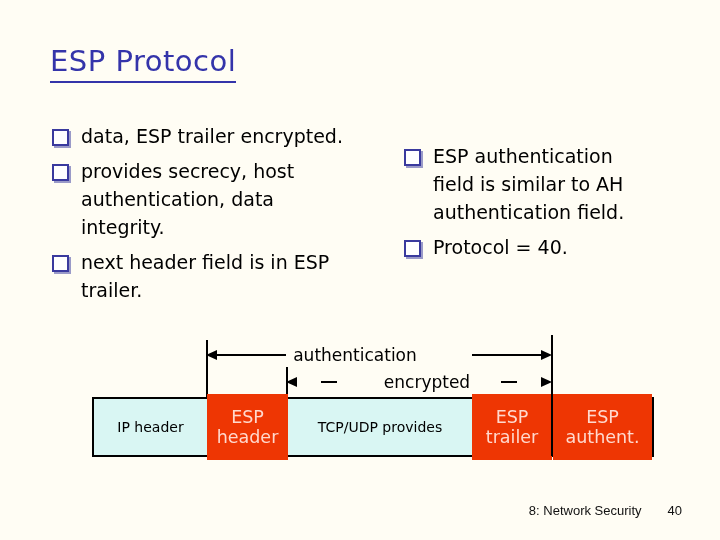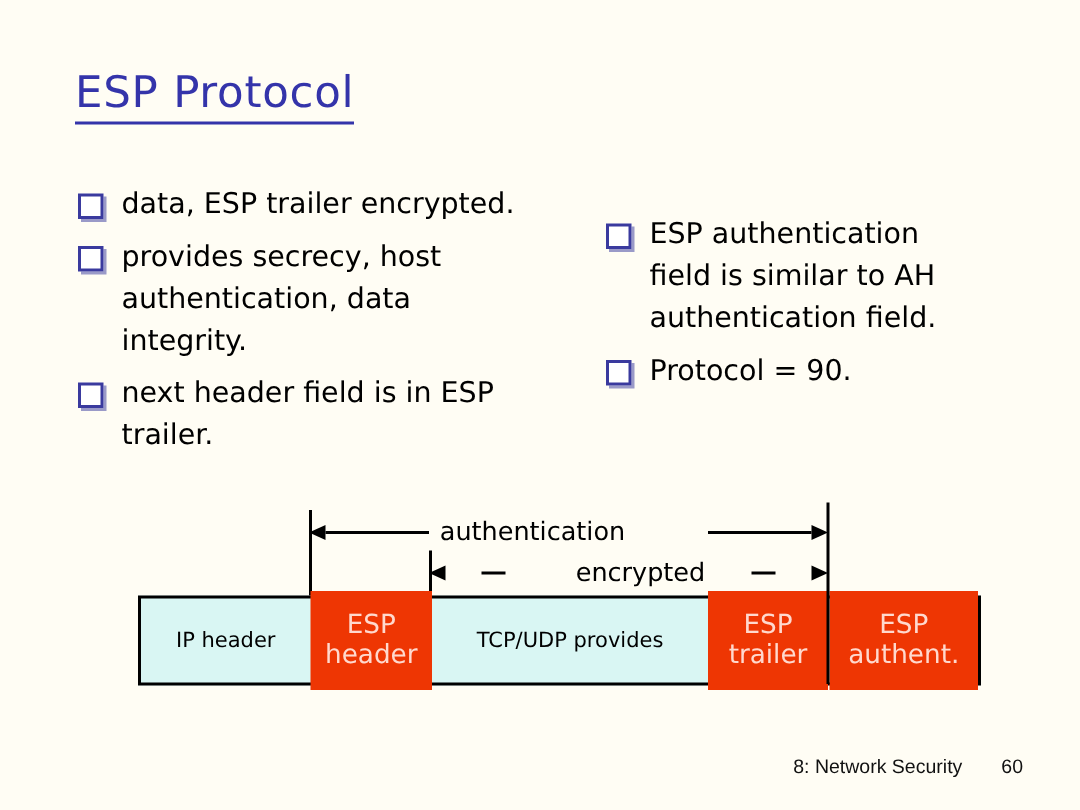--- a/index.html
+++ b/index.html
@@ -116,21 +116,21 @@
 
   <div class="col col-right">
     <div class="bullet-item">
       <span class="bullet-sq"></span>
       <span class="bullet-text">ESP authentication
 field is similar to AH
 authentication field.</span>
     </div>
     <div class="bullet-item">
       <span class="bullet-sq"></span>
-      <span class="bullet-text">Protocol = 90.</span>
+      <span class="bullet-text">Protocol = 40.</span>
     </div>
   </div>
 
   <div class="vline vline-auth-left"></div>
   <div class="vline vline-enc-left"></div>
   <div class="vline vline-auth-right"></div>
 
   <div class="span-arrow arrow-auth">
     <span class="ah-left"></span>
     <span class="aseg"></span>
@@ -152,16 +152,16 @@
   <div class="pkt-box pkt-esp  box-espheader">ESP
 header</div>
   <div class="pkt-box pkt-plain box-tcp">TCP/UDP provides</div>
   <div class="pkt-box pkt-esp  box-esptrailer">ESP
 trailer</div>
   <div class="pkt-box pkt-esp  box-espauth">ESP
 authent.</div>
 
   <div class="footer">
     <span>8: Network Security</span>
-    <span>60</span>
+    <span>40</span>
   </div>
 
 </div>
 
 </body></html>

